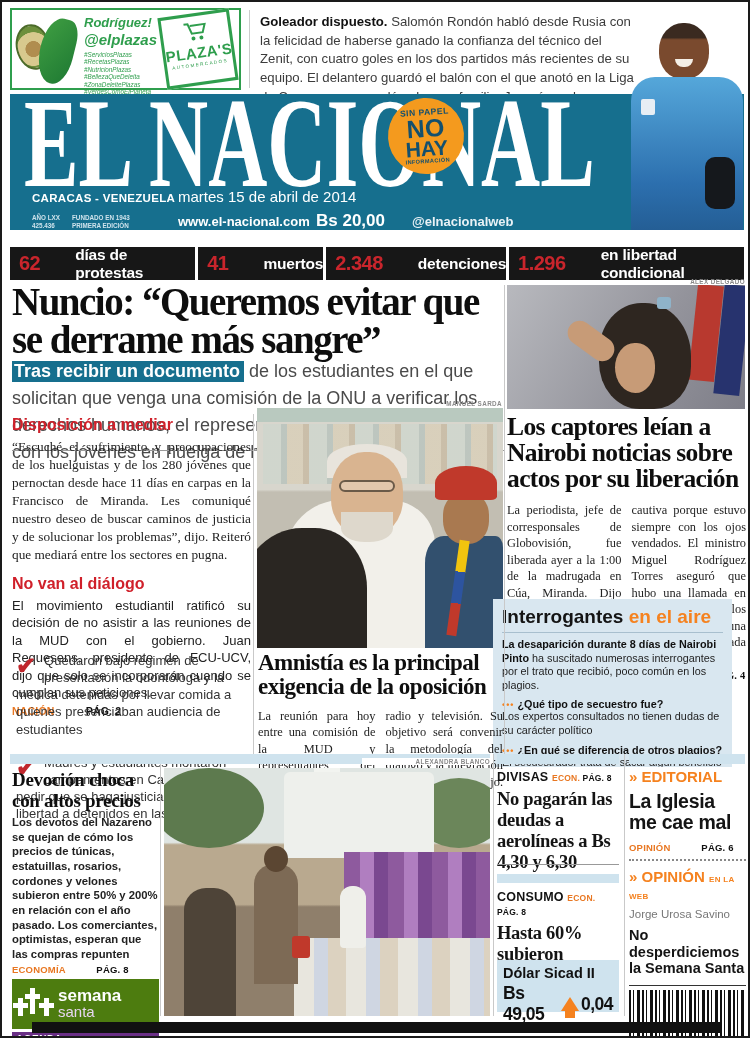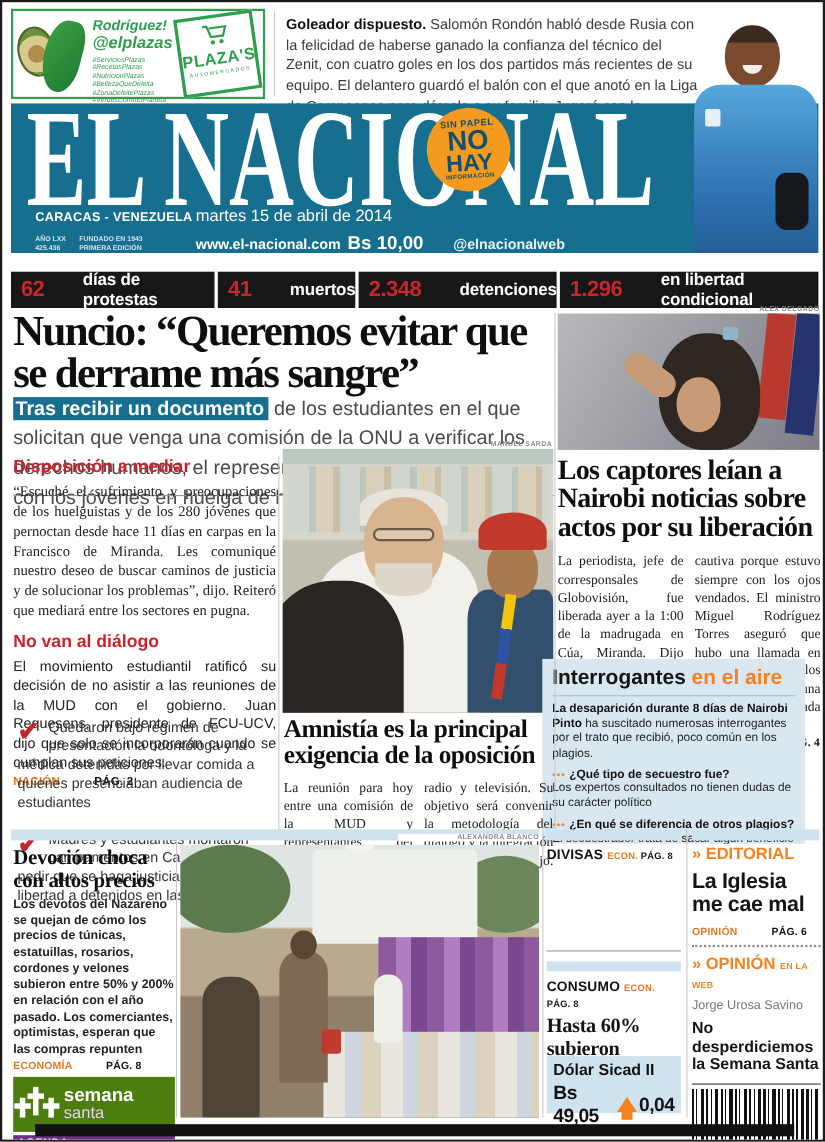--- a/index.html
+++ b/index.html
@@ -256,21 +256,21 @@
     <div class="mh-date">martes 15 de abril de 2014</div>
     <div class="mh-tiny mh-year">
       <div>AÑO LXX</div>
       <div>425.436</div>
     </div>
     <div class="mh-tiny mh-founded">
       <div>FUNDADO EN 1943</div>
       <div>PRIMERA EDICIÓN</div>
     </div>
     <div class="mh-web">www.el-nacional.com</div>
-    <div class="mh-price">Bs 10,00</div>
+    <div class="mh-price">Bs 20,00</div>
     <div class="mh-tw">@elnacionalweb</div>
   </div>
 
   <div class="abs" id="rondon-photo">
     <div class="rondon-head"></div>
     <div class="rondon-smile"></div>
     <div class="rondon-torso"></div>
     <div class="rondon-badge"></div>
     <div class="rondon-glove"></div>
   </div>
@@ -425,20 +425,21 @@
     <div class="shopper1"></div>
     <div class="shopper1-head"></div>
     <div class="shopper2"></div>
     <div class="redbag"></div>
   </div>
 
   <div class="abs" id="divisas-col">
     <div class="sec-head">
       <span>DIVISAS </span><span class="sec">ECON. </span><span class="pg">PÁG. 8</span>
     </div>
+    <div class="econ-hl">No pagarán las deudas a aerolíneas a Bs 4,30 y 6,30</div>
   </div>
   <div class="abs" id="div-rule"></div>
   <div id="strip-mid2"></div>
   <div class="abs" id="consumo">
     <div class="sec-head">
       <span>CONSUMO </span><span class="sec">ECON. </span><span class="pg">PÁG. 8</span>
     </div>
     <div class="econ-hl">Hasta 60% subieron precios en Mercal</div>
   </div>
   <div class="abs" id="dolar-box">

